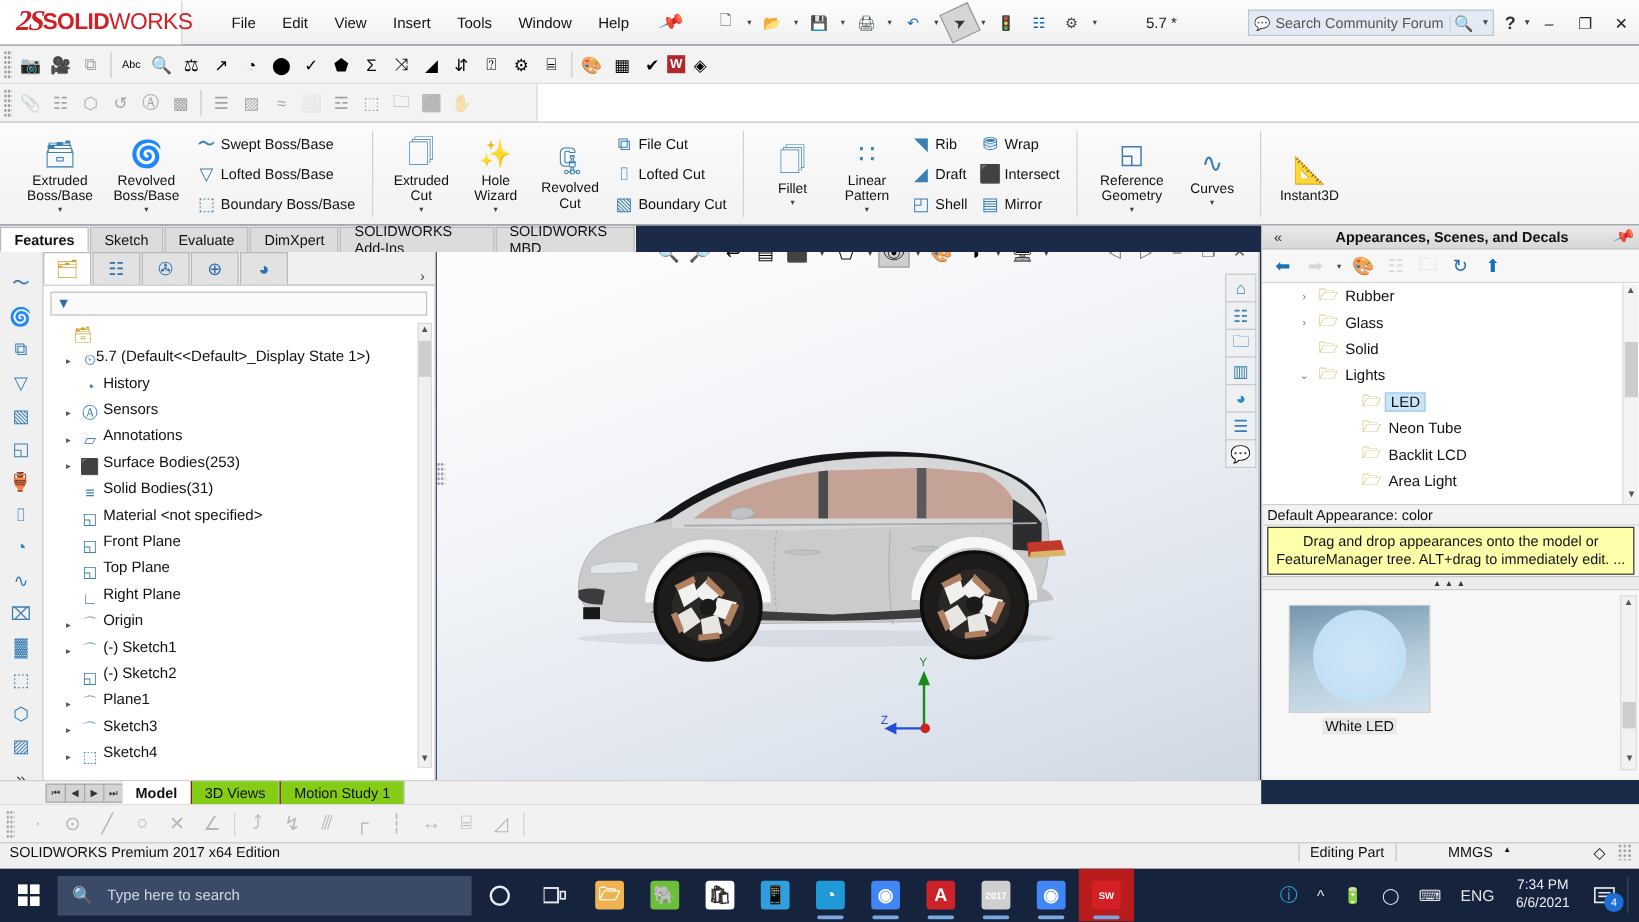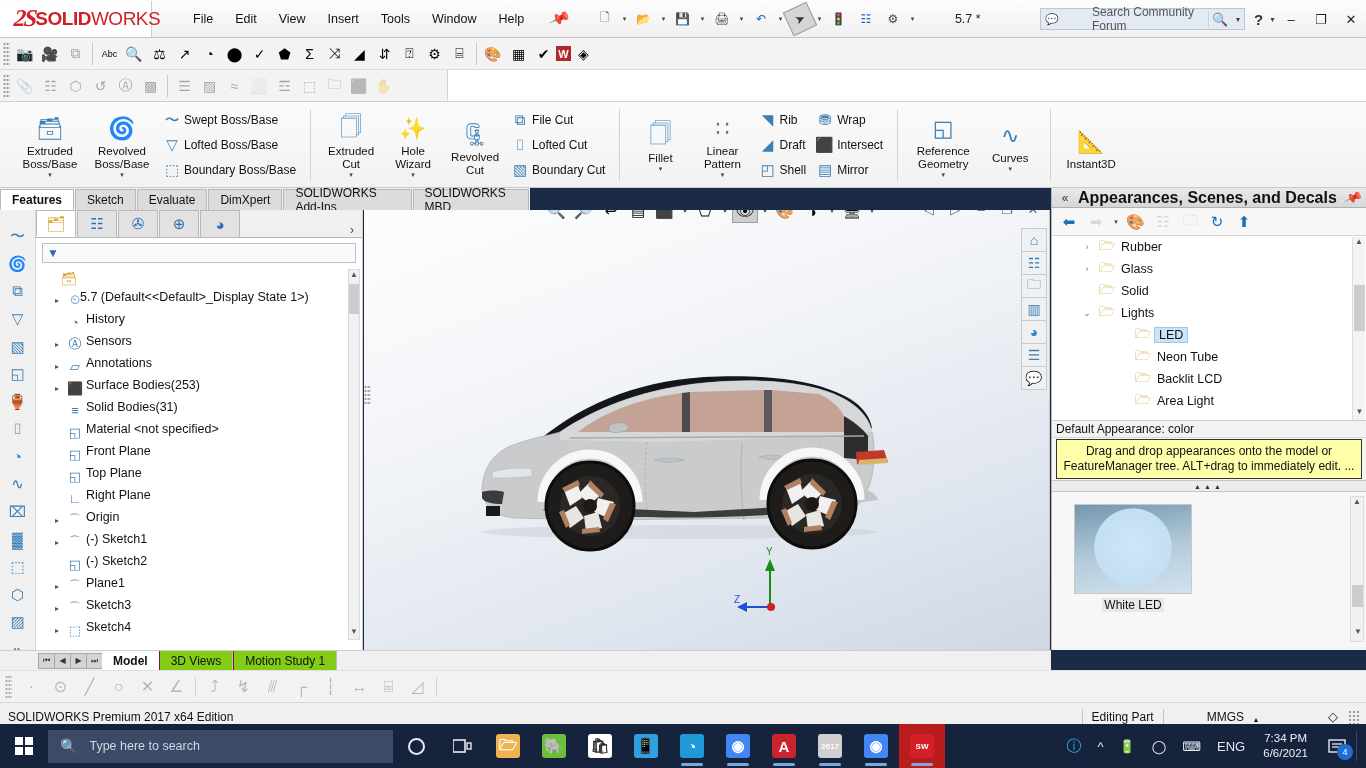--- a/index.html
+++ b/index.html
@@ -43,21 +43,21 @@
   .qat .caret { width: 11px; height: 26px; display: flex; align-items: center;
     justify-content: center; font-size: 7px; color: #444; }
   .qat .sel { background: #d5d5d5; border: 1px solid #9a9a9a; }
   .docname { margin-left: 37px; font-size: 12.5px; color: #222; }
   .tb-right { position: absolute; right: 0; top: 0; height: 38px; display: flex; align-items: center; }
   .searchbox {
     display: flex; align-items: center; height: 22px; width: 205px;
     background: #e3eaf3; border: 1px solid #bcc6d2;
   }
   .searchbox .sb-ico { width: 22px; text-align: center; font-size: 11px; color: #555; }
-  .searchbox .sb-txt { flex: 1; font-size: 12px; color: #555; margin-left: 29px; }
+  .searchbox .sb-txt { flex: 1; font-size: 12px; color: #555; }
   .searchbox .sb-mag { width: 24px; text-align: center; font-size: 13px; color: #333;
     border-left: 1px solid #ccd4de; }
   .searchbox .sb-car { width: 12px; text-align: center; font-size: 7px; color: #444; }
   .helpq { margin-left: 9px; font-weight: bold; font-size: 15px; color: #333; }
   .helpcar { margin-left: 6px; font-size: 7px; color: #444; }
   .wbtn { width: 30px; text-align: center; font-size: 13px; color: #222; cursor: default; }
 
   
   .tstrip {
     position: absolute; left: 0; width: 1366px;
@@ -163,21 +163,21 @@
     justify-content: center; font-size: 14px; background: #eef0f2;
     border: 1px solid #c6c9cd; margin-bottom: -1px; cursor: default; }
   .vp-handle { position: absolute; left: 0; top: 175px; width: 7px; height: 20px; }
 
   
   .taskpane { position: absolute; left: 1051px; top: 188px; width: 315px; height: 462px;
     background: #f5f5f5; border-left: 1px solid #b9b9b9; }
   .tp-head { height: 20px; background: linear-gradient(#e9e9e9,#d7d7d7);
     border-bottom: 1px solid #b0b0b0; display: flex; align-items: center; }
   .tp-head .cc { width: 26px; text-align: center; font-size: 12px; color: #333; }
-  .tp-head .tt { flex: 1; text-align: left; font-weight: bold; font-size: 16px; color: #111; }
+  .tp-head .tt { flex: 1; text-align: center; font-weight: bold; font-size: 12px; color: #111; }
   .tp-head .pn { width: 24px; text-align: center; font-size: 13px; color: #1a77c4; transform: rotate(20deg); }
   .tp-tools { height: 28px; display: flex; align-items: center; padding-left: 5px;
     gap: 3px; background: #f7f7f7; border-bottom: 1px solid #d3d3d3; }
   .tp-tools .tb2 { width: 24px; height: 24px; display: flex; align-items: center;
     justify-content: center; font-size: 15px; cursor: default; }
   .tp-tools .cr { width: 10px; font-size: 7px; color: #444; text-align: center; }
   .tp-list { position: relative; height: 185px; background: #fff; overflow: hidden;
     border-bottom: 1px solid #cfcfcf; }
   .alrow { display: flex; align-items: center; height: 22px; padding-left: 26px; cursor: default; }
   .alrow .aex { width: 18px; text-align: center; font-size: 9px; color: #777; }
@@ -227,21 +227,21 @@
     background: #f2f2f2; border-top: 1px solid #e0e0e0; display: flex; align-items: center; }
   .sketchbar .sg { width: 7px; height: 24px; margin: 0 5px;
     background-image: radial-gradient(circle, #a5a5a5 1px, transparent 1.2px);
     background-size: 3px 4px; }
   .sketchbar .sk { width: 29px; height: 26px; display: flex; align-items: center;
     justify-content: center; font-size: 16px; color: #b6b6b6; }
   .sketchbar .sksep { width: 1px; height: 20px; background: #d2d2d2; margin: 0 4px; }
 
   
   .statusbar { position: absolute; left: 0; top: 702px; width: 1366px; height: 22px;
-    background: #f0f0f0; border-top: 1px solid #d7d7d7; display: flex; align-items: flex-end; }
+    background: #f0f0f0; border-top: 1px solid #d7d7d7; display: flex; align-items: flex-start; }
   .statusbar .st { font-size: 12px; color: #111; }
   .sb-sep { width: 1px; height: 15px; background: #c4c4c4; margin: 0 9px; }
 
   
   .taskbar { position: absolute; left: 0; top: 724px; width: 1366px; height: 44px;
     background: #16233c; display: flex; align-items: center; }
   .startbtn { width: 48px; height: 44px; display: flex; align-items: center; justify-content: center; cursor: default; }
   .winlogo { width: 18px; height: 18px; display: grid; grid-template-columns: 1fr 1fr;
     grid-template-rows: 1fr 1fr; gap: 2px; }
   .winlogo i { background: #fff; display: block; }

